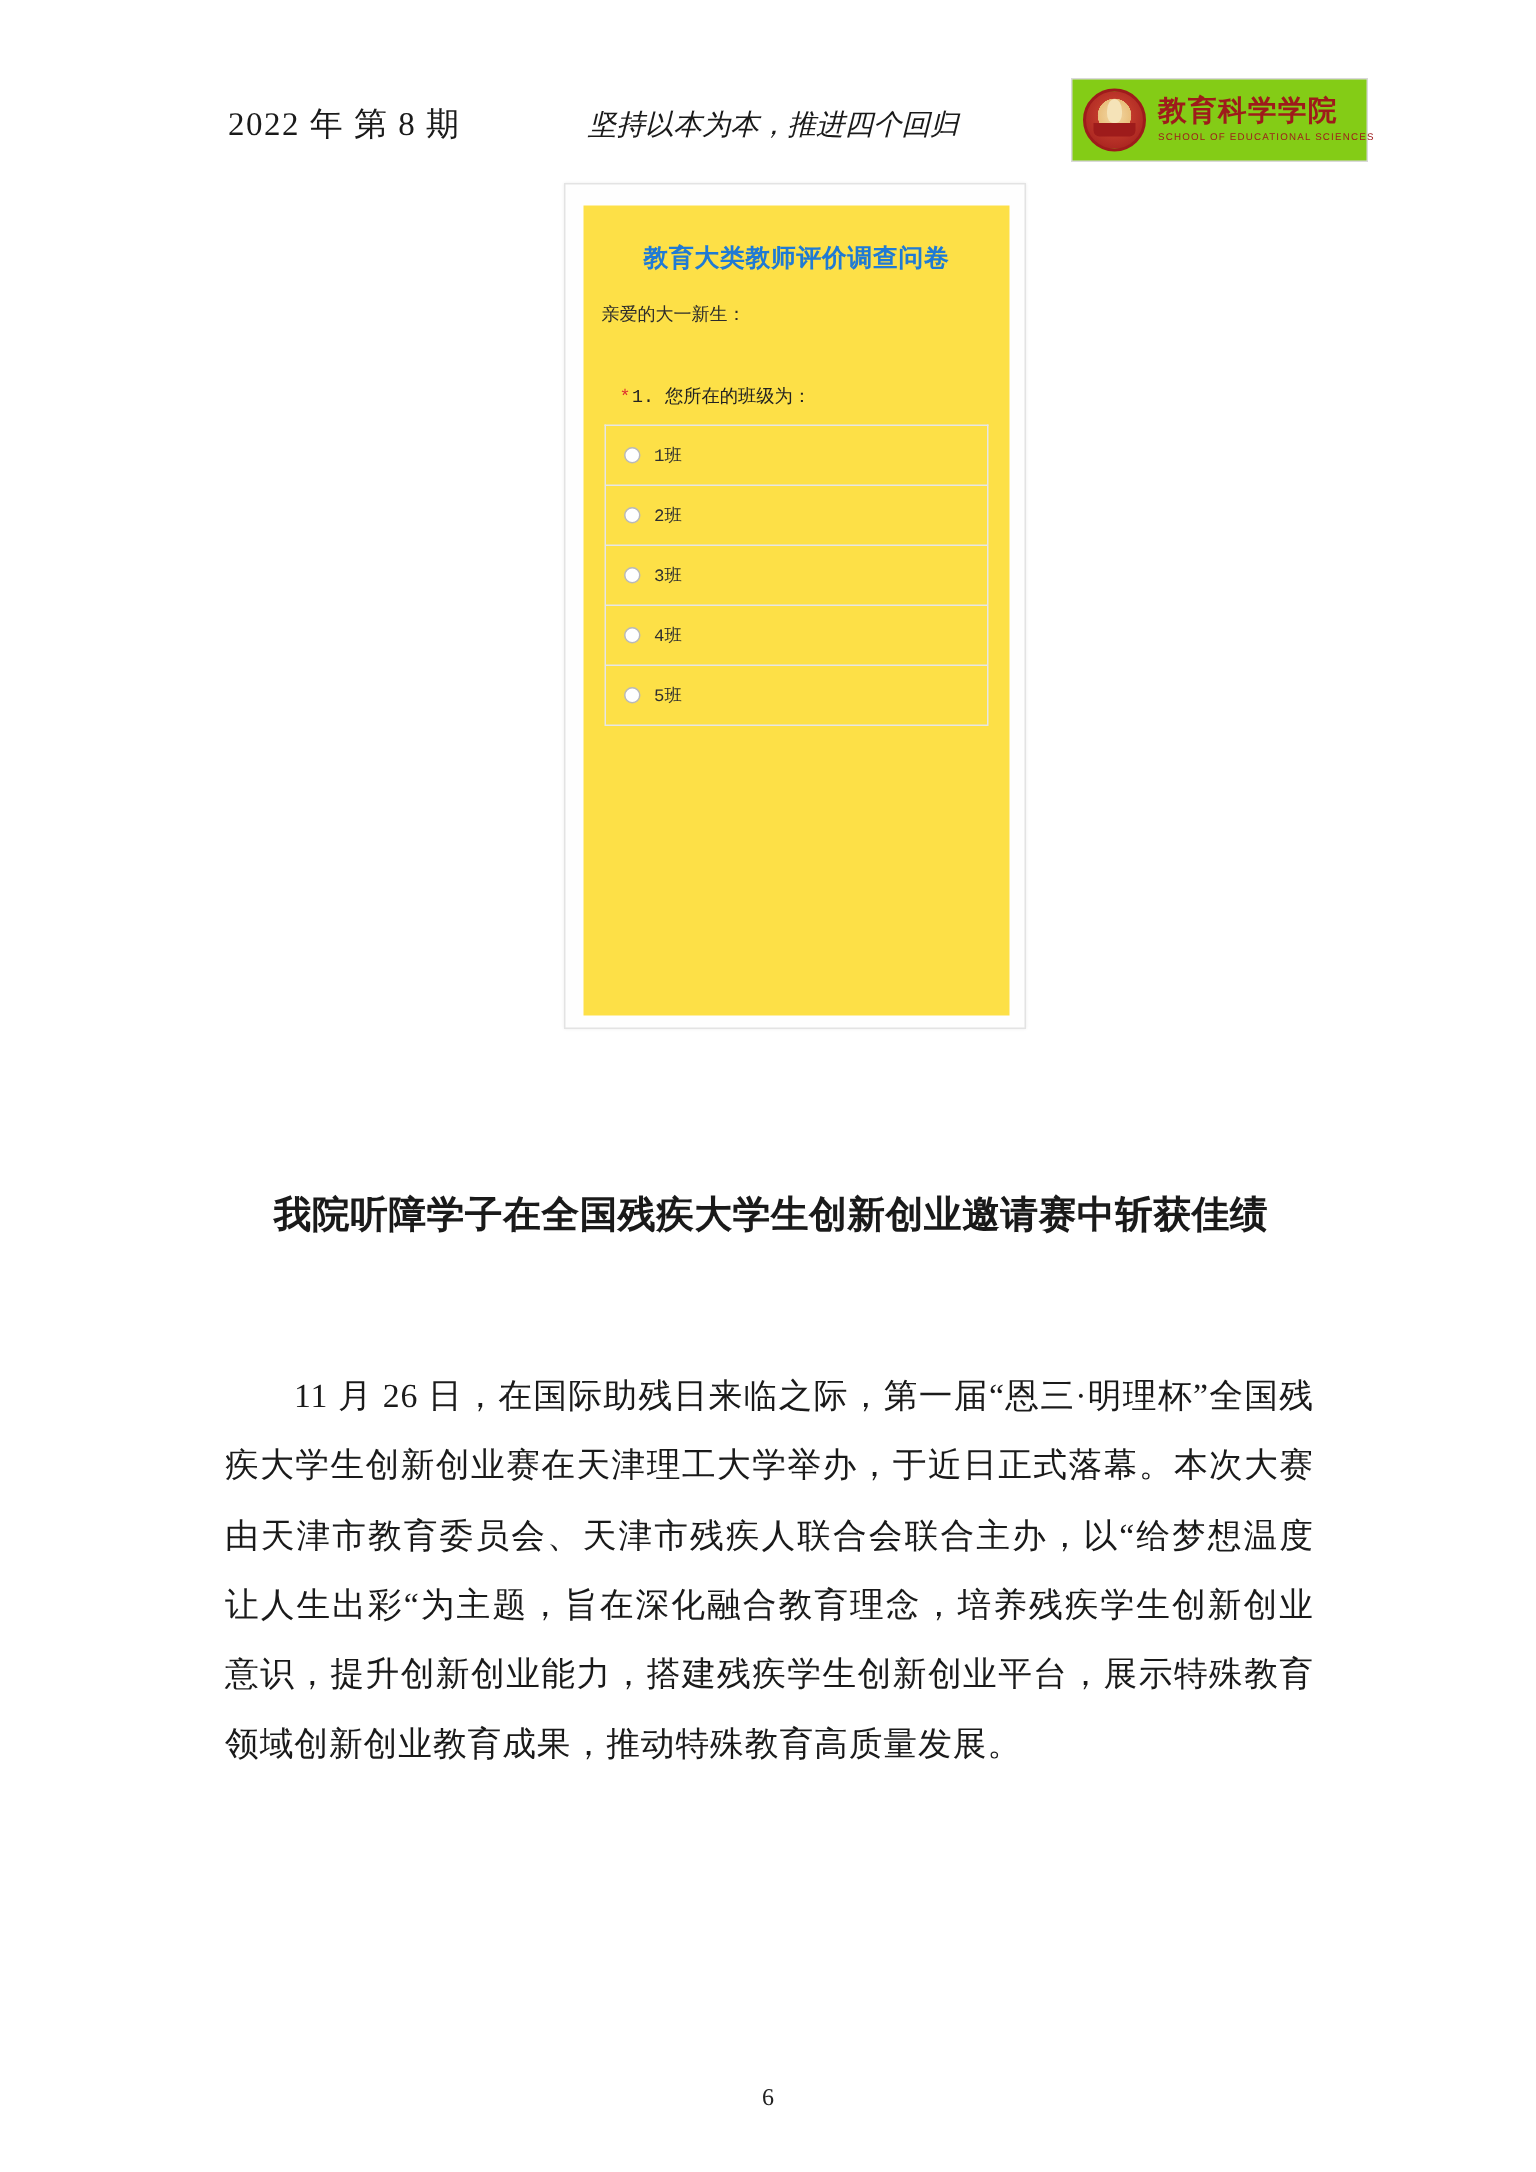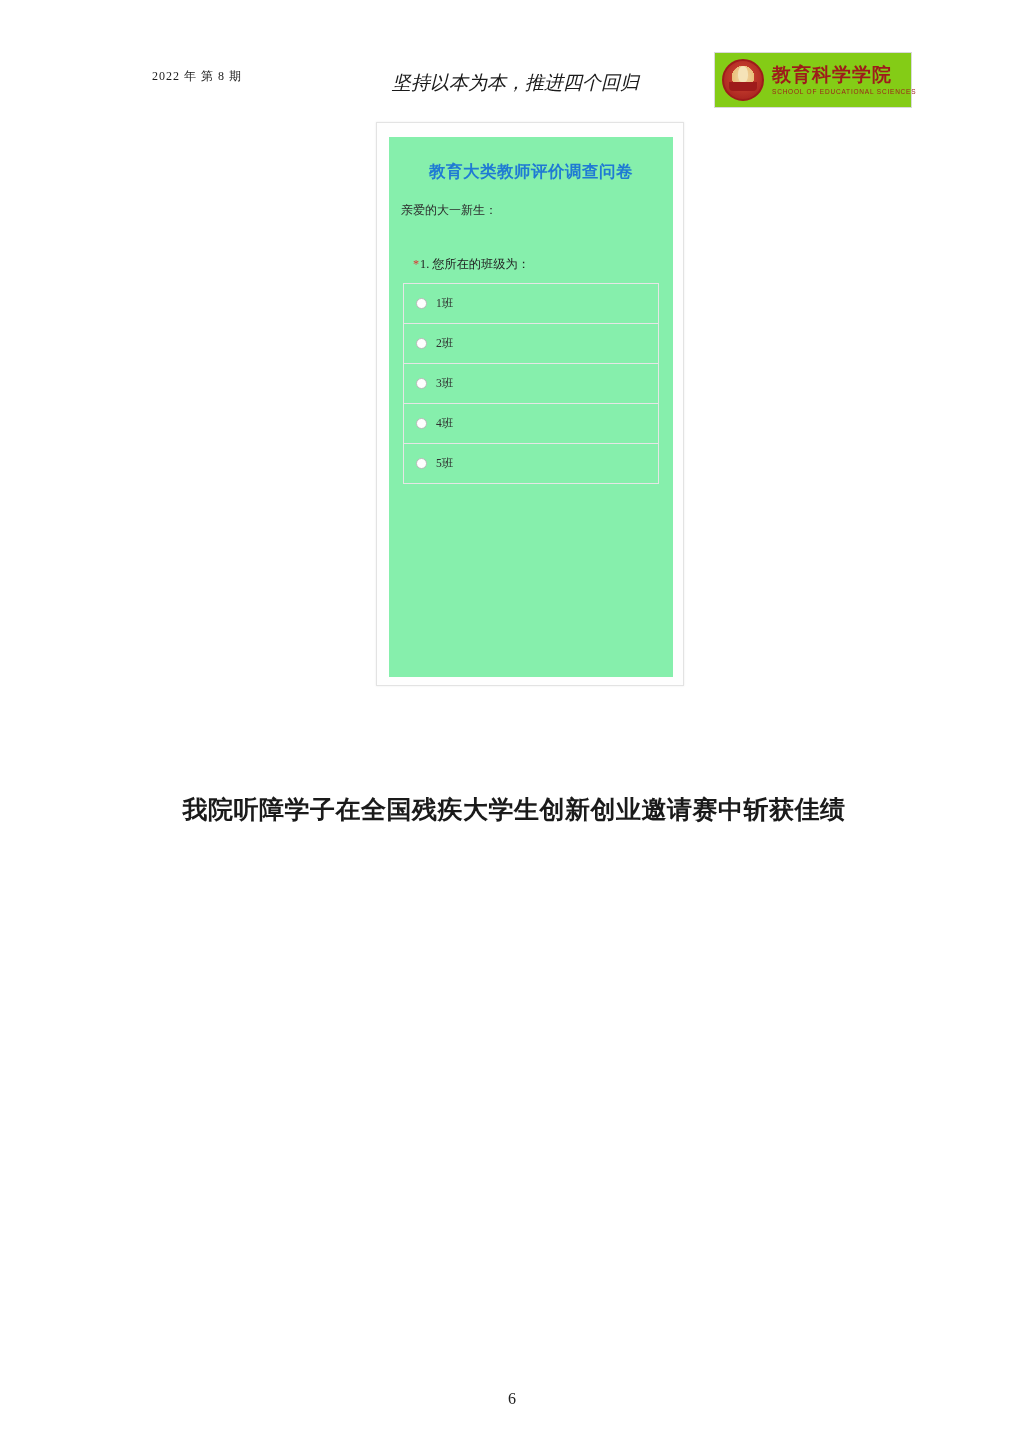--- a/index.html
+++ b/index.html
@@ -23,21 +23,21 @@
   .doc-header {
     position: absolute;
     left: 152px; top: 62px;
     width: 760px;
     height: 60px;
   }
   .header-issue {
     position: absolute;
     left: 0; top: 6px;
     font-family: "Liberation Serif", serif;
-    font-size: 12px;
+    font-size: 22px;
     letter-spacing: 1px;
     white-space: nowrap;
   }
   .header-slogan {
     position: absolute;
     left: 240px; top: 8px;
     font-family: "DejaVu Serif", serif;
     font-style: italic;
     font-size: 19px;
     white-space: nowrap;
@@ -107,22 +107,22 @@
     width: 308px; height: 564px;
     background: #fefefe;
     border: 1px solid #e3e3e3;
     box-shadow: 0 0 2px rgba(0,0,0,0.08);
     overflow: hidden;
   }
   .survey-inner {
     position: absolute;
     left: 12px; top: 14px;
     width: 284px; height: 540px;
-    background: #86efac;
-    font-family: Liberation Serif, serif;
+    background: #fde047;
+    font-family: Liberation Mono, monospace;
   }
   .survey-title {
     text-align: center;
     color: #1f7ad4;
     font-size: 16.5px;
     font-weight: bold;
     letter-spacing: 0.5px;
     margin-top: 24px;
   }
   .survey-body {
@@ -246,16 +246,17 @@
         </div>
         <div class="option">
           <span class="radio"></span>
           <span>5班</span>
         </div>
       </div>
     </div>
   </div>
 
   <h1 class="article-title">我院听障学子在全国残疾大学生创新创业邀请赛中斩获佳绩</h1>
+  <div class="article-body">11 月 26 日，在国际助残日来临之际，第一届“恩三·明理杯”全国残疾大学生创新创业赛在天津理工大学举办，于近日正式落幕。本次大赛由天津市教育委员会、天津市残疾人联合会联合主办，以“给梦想温度 让人生出彩“为主题，旨在深化融合教育理念，培养残疾学生创新创业意识，提升创新创业能力，搭建残疾学生创新创业平台，展示特殊教育领域创新创业教育成果，推动特殊教育高质量发展。</div>
 
   <div class="page-number">6</div>
 
 </div>
 
 </body></html>

